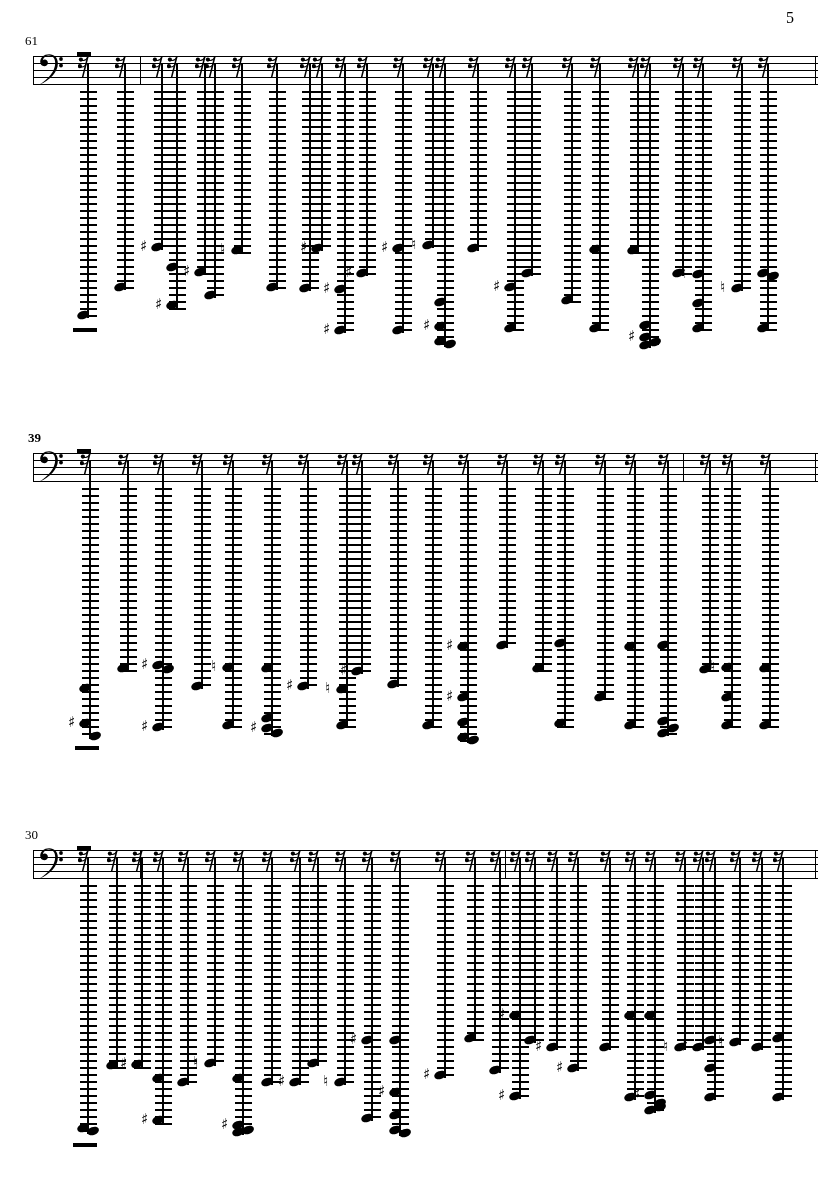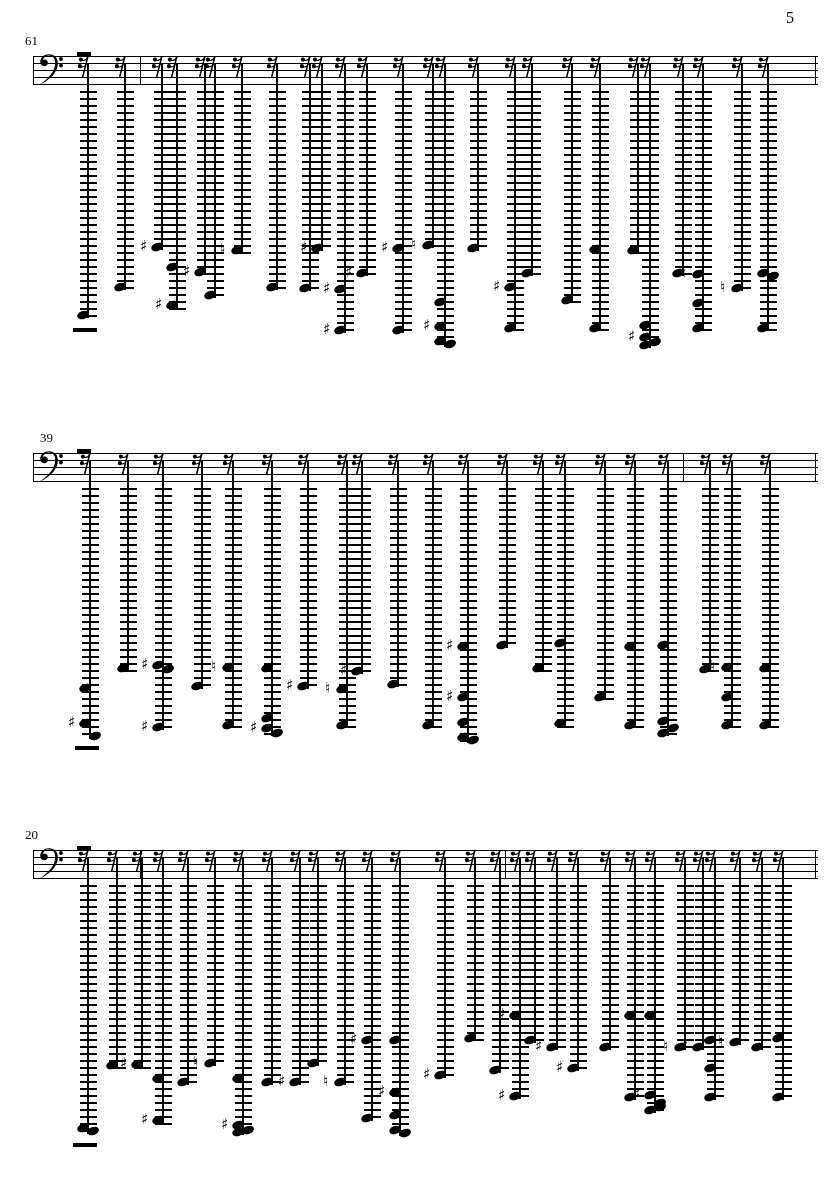--- a/index.html
+++ b/index.html
@@ -1075,21 +1075,21 @@
       <div class="abs ledger" style="left: 759.5px; top: 322px;"></div>
       <div class="abs ledger" style="left: 759.5px; top: 329px;"></div>
       <div class="abs head" style="left: 757px; top: 269.2px;"></div>
       <div class="abs head" style="left: 767px; top: 272.2px;"></div>
       <div class="abs head" style="left: 757px; top: 324.2px;"></div>
       <div class="abs staff-line" style="left: 33px; top: 453px; width: 785px;"></div>
       <div class="abs staff-line" style="left: 33px; top: 460px; width: 785px;"></div>
       <div class="abs staff-line" style="left: 33px; top: 467px; width: 785px;"></div>
       <div class="abs staff-line" style="left: 33px; top: 474px; width: 785px;"></div>
       <div class="abs staff-line" style="left: 33px; top: 481px; width: 785px;"></div>
-      <div class="abs mnum" style="left: 40px; top: 431px;">39</div>
+      <div class="abs mnum" style="left: 28px; top: 431px; font-weight: bold;">39</div>
       <div class="abs " style="left: 36px; top: 449px; width: 30px; height: 36px;"><svg width="30" height="36" viewBox="0 0 30 36">
           <path fill="#000" d="M13.2 2.2 C7.8 2.2 4.4 5.6 4.2 9.6 C4.1 12.4 5.9 14.3 8.2 14.3 C10.3 14.3 11.9 12.8 11.9 10.8 C11.9 8.9 10.5 7.5 8.7 7.5 C7.9 7.5 7.2 7.8 6.8 8.2 C7.5 5.3 10 3.6 12.9 3.6 C16.8 3.6 19.2 6.5 19.2 11 C19.2 19 12.5 27.2 3.4 32.6 C13.9 28.4 21.9 19.8 21.9 11.4 C21.9 5.8 18.4 2.2 13.2 2.2 Z"></path>
           <circle cx="25" cy="7" r="1.9"></circle>
           <circle cx="25" cy="13.5" r="1.9"></circle>
         </svg></div>
       <div class="abs halfrest" style="left: 77px; top: 448.5px;"></div>
       <div class="abs barline" style="left: 33px; top: 453px; height: 29px;"></div>
       <div class="abs barline" style="left: 815px; top: 453px; height: 29px;"></div>
       <div class="abs barline" style="left: 683px; top: 453px; height: 29px;"></div>
       <div class="abs stem" style="left: 89.2px; top: 460px; height: 279px;"></div>
@@ -1986,21 +1986,21 @@
       <div class="abs ledger" style="left: 761.5px; top: 712px;"></div>
       <div class="abs ledger" style="left: 761.5px; top: 719px;"></div>
       <div class="abs ledger" style="left: 761.5px; top: 726px;"></div>
       <div class="abs head" style="left: 759px; top: 664.2px;"></div>
       <div class="abs head" style="left: 759px; top: 721.2px;"></div>
       <div class="abs staff-line" style="left: 33px; top: 850px; width: 785px;"></div>
       <div class="abs staff-line" style="left: 33px; top: 857px; width: 785px;"></div>
       <div class="abs staff-line" style="left: 33px; top: 864px; width: 785px;"></div>
       <div class="abs staff-line" style="left: 33px; top: 871px; width: 785px;"></div>
       <div class="abs staff-line" style="left: 33px; top: 878px; width: 785px;"></div>
-      <div class="abs mnum" style="left: 25px; top: 828px;">20</div>
+      <div class="abs mnum" style="left: 25px; top: 828px;">30</div>
       <div class="abs " style="left: 36px; top: 846px; width: 30px; height: 36px;"><svg width="30" height="36" viewBox="0 0 30 36">
           <path fill="#000" d="M13.2 2.2 C7.8 2.2 4.4 5.6 4.2 9.6 C4.1 12.4 5.9 14.3 8.2 14.3 C10.3 14.3 11.9 12.8 11.9 10.8 C11.9 8.9 10.5 7.5 8.7 7.5 C7.9 7.5 7.2 7.8 6.8 8.2 C7.5 5.3 10 3.6 12.9 3.6 C16.8 3.6 19.2 6.5 19.2 11 C19.2 19 12.5 27.2 3.4 32.6 C13.9 28.4 21.9 19.8 21.9 11.4 C21.9 5.8 18.4 2.2 13.2 2.2 Z"></path>
           <circle cx="25" cy="7" r="1.9"></circle>
           <circle cx="25" cy="13.5" r="1.9"></circle>
         </svg></div>
       <div class="abs halfrest" style="left: 77px; top: 845.5px;"></div>
       <div class="abs barline" style="left: 33px; top: 850px; height: 29px;"></div>
       <div class="abs barline" style="left: 815px; top: 850px; height: 29px;"></div>
       <div class="abs barline" style="left: 140px; top: 850px; height: 29px;"></div>
       <div class="abs barline" style="left: 505px; top: 850px; height: 29px;"></div>

